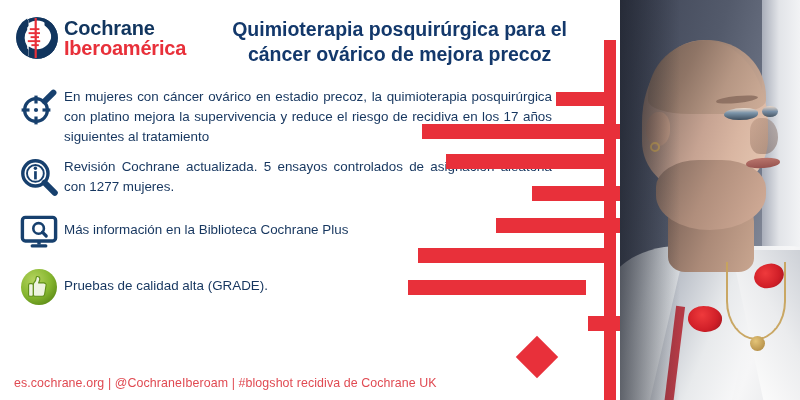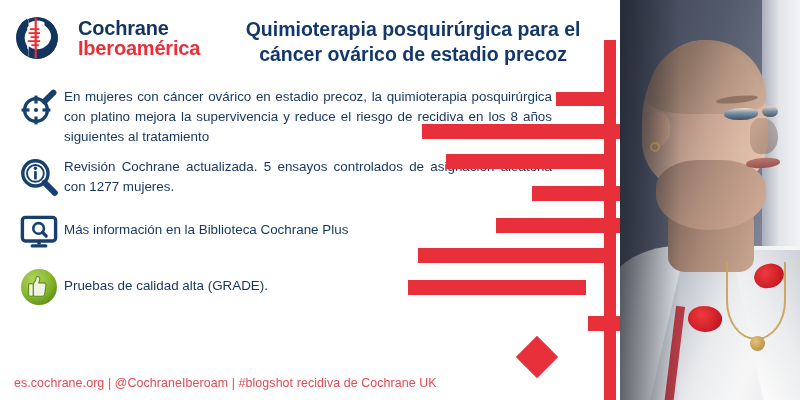--- a/index.html
+++ b/index.html
@@ -20,21 +20,21 @@
   .header {
     position: absolute;
     top: 8px; left: 14px;
     width: 586px; height: 72px;
     display: flex;
     align-items: flex-start;
   }
   .logo-block {
     display: flex;
     align-items: center;
-    gap: 18px;
+    gap: 4px;
     margin-top: 7px;
   }
   .logo-mark { width: 46px; height: 46px; flex: 0 0 46px; }
   .logo-words { line-height: 1.02; }
   .logo-words .l1 {
     display: block;
     font-size: 20px; font-weight: bold;
     color: #11355E; letter-spacing: -0.2px;
   }
   .logo-words .l2 {
@@ -302,38 +302,38 @@
           <rect x="13.8" y="25.2" width="12.4" height="1.9" fill="#E8303A"></rect>
           <rect x="17.4" y="29.2" width="7.4" height="1.9" fill="#E8303A"></rect>
         </svg>
       </span>
       <span class="logo-words">
         <span class="l1">Cochrane</span>
         <span class="l2">Iberoamérica</span>
       </span>
     </div>
 
-    <div class="headline">Quimioterapia posquirúrgica para el cáncer ovárico de estadio precoz</div>
+    <div class="headline">Quimioterapia posquirúrgica para el cáncer ovárico de mejora precoz</div>
   </div>
 
   <div class="bullets">
 
     <div class="bullet b1">
       <span class="ico">
         <svg width="40" height="40" viewBox="0 0 40 40">
           <circle cx="17" cy="23" r="11.4" fill="none" stroke="#17406E" stroke-width="3.2"></circle>
           <line x1="17" y1="8.6" x2="17" y2="16.5" stroke="#17406E" stroke-width="3.2"></line>
           <line x1="17" y1="29.5" x2="17" y2="37.4" stroke="#17406E" stroke-width="3.2"></line>
           <line x1="2.6" y1="23" x2="10.5" y2="23" stroke="#17406E" stroke-width="3.2"></line>
           <line x1="23.5" y1="23" x2="31.4" y2="23" stroke="#17406E" stroke-width="3.2"></line>
           <circle cx="17" cy="23" r="2.1" fill="#17406E"></circle>
           <line x1="25.6" y1="14.4" x2="34.4" y2="5.6" stroke="#17406E" stroke-width="6" stroke-linecap="round"></line>
         </svg>
       </span>
-      <span class="txt">En mujeres con cáncer ovárico en estadio precoz, la quimioterapia posquirúrgica con platino mejora la supervivencia y reduce el riesgo de recidiva en los 8 años siguientes al tratamiento</span>
+      <span class="txt">En mujeres con cáncer ovárico en estadio precoz, la quimioterapia posquirúrgica con platino mejora la supervivencia y reduce el riesgo de recidiva en los 17 años siguientes al tratamiento</span>
     </div>
 
     <div class="bullet b2">
       <span class="ico">
         <svg width="40" height="40" viewBox="0 0 40 40">
           <circle cx="16.4" cy="16.4" r="12.6" fill="none" stroke="#17406E" stroke-width="3.4"></circle>
           <line x1="25.6" y1="25.6" x2="35.8" y2="35.8" stroke="#17406E" stroke-width="6" stroke-linecap="round"></line>
           <circle cx="16.4" cy="16.4" r="8.4" fill="none" stroke="#17406E" stroke-width="1.9"></circle>
           <circle cx="16.4" cy="11.2" r="1.7" fill="#17406E"></circle>
           <rect x="15.1" y="14.2" width="2.7" height="8.2" fill="#17406E"></rect>

